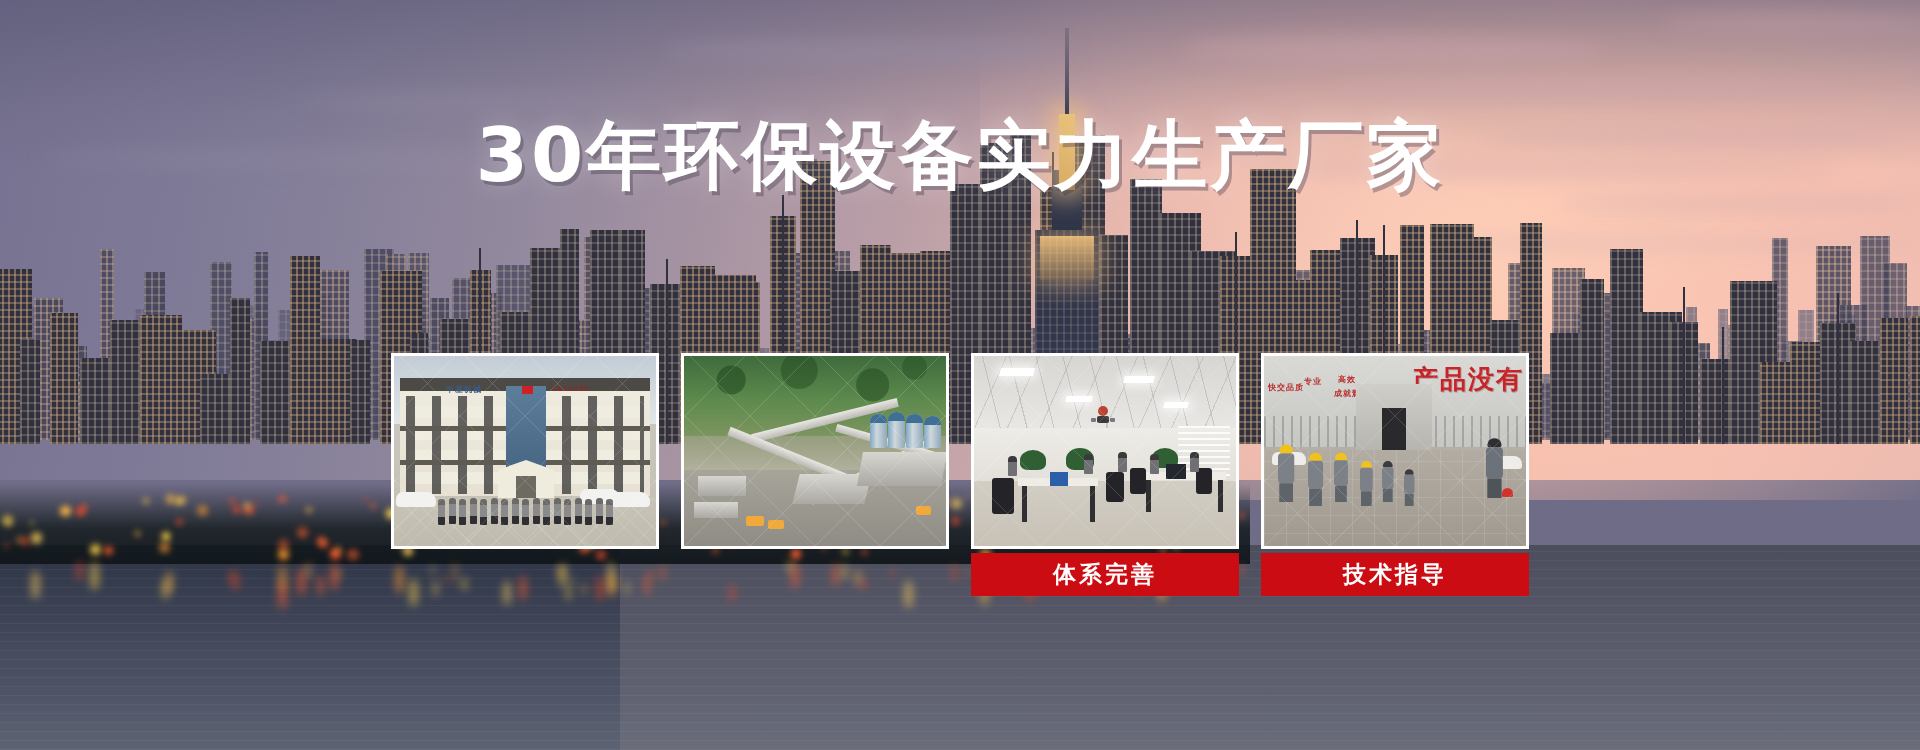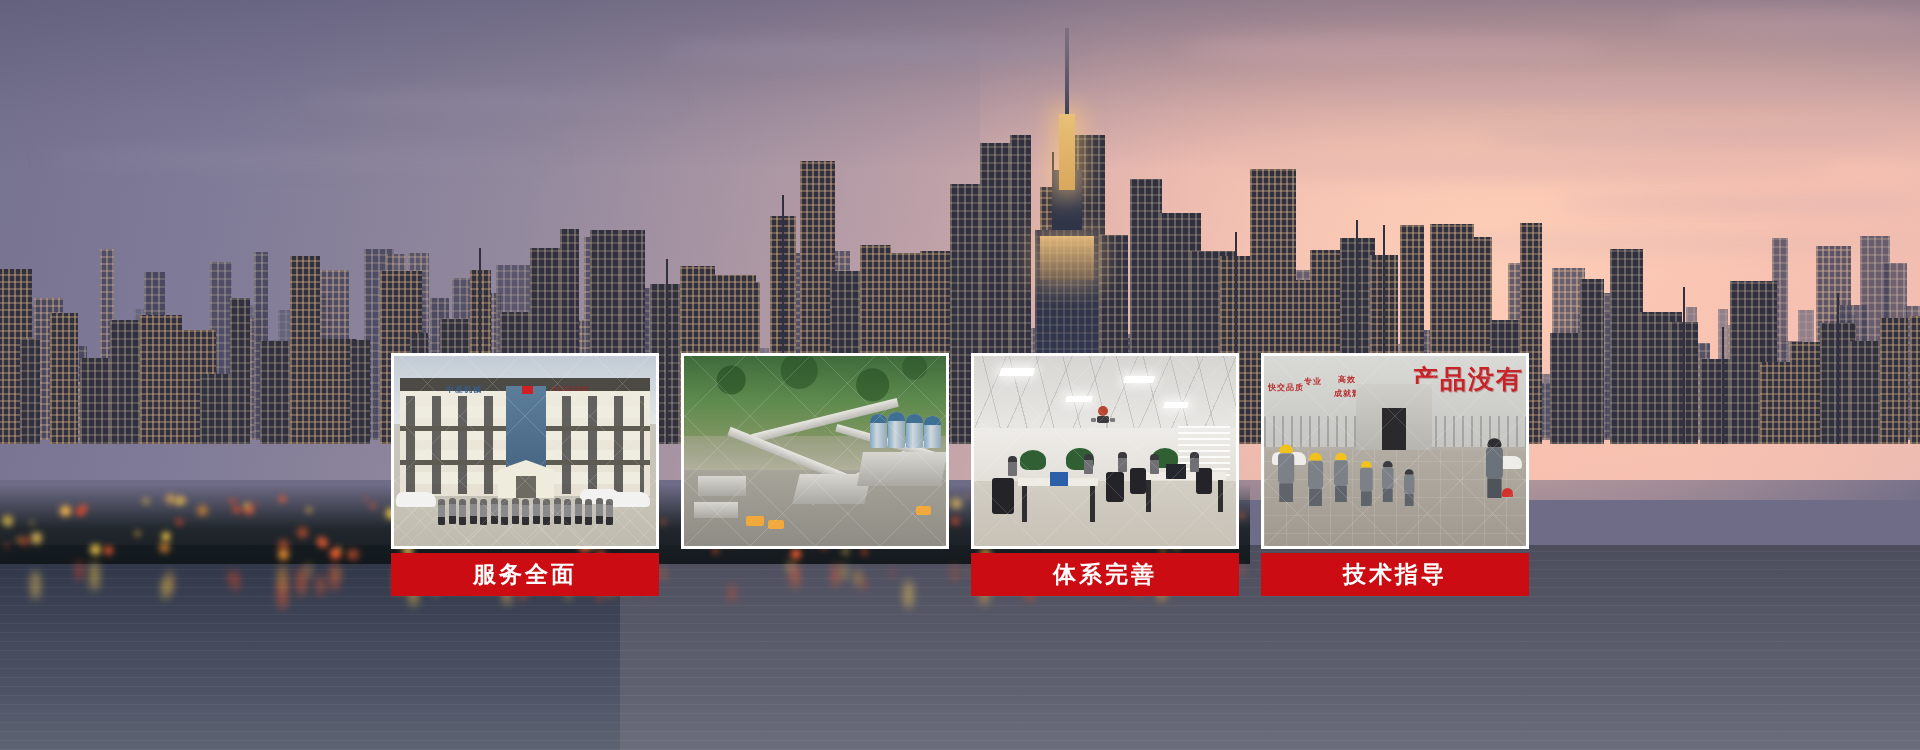--- a/index.html
+++ b/index.html
@@ -1333,20 +1333,21 @@
       <div class="treelight" style="left: 142.827px; top: 13.6624px; width: 6.08739px; height: 6.08739px; background: rgb(255, 210, 74); opacity: 0.66;"></div>
       <div class="treelight" style="left: 624.682px; top: 47.744px; width: 6.03419px; height: 6.03419px; background: rgb(255, 207, 92); opacity: 0.83;"></div>
       <div class="refl" style="left: 624.682px; top: 96.7177px; width: 4.82735px; height: 14.4821px; background: rgb(255, 207, 92);"></div>
       <div class="treelight" style="left: 622.832px; top: 25.949px; width: 7.00275px; height: 7.00275px; background: rgb(255, 210, 74); opacity: 0.57;"></div>
       <div class="treelight" style="left: 1137.95px; top: 26.9584px; width: 7.22396px; height: 7.22396px; background: rgb(255, 207, 92); opacity: 0.53;"></div>
       <div class="refl" style="left: 1137.95px; top: 81.8906px; width: 5.77917px; height: 17.3375px; background: rgb(255, 207, 92);"></div>
       <div class="treelight" style="left: 443.618px; top: 34.9499px; width: 3.71721px; height: 3.71721px; background: rgb(255, 95, 46); opacity: 0.99;"></div>
       <div class="refl" style="left: 443.618px; top: 91.16px; width: 2.97377px; height: 8.92131px; background: rgb(255, 95, 46);"></div>
     </div>
 
+  <div class="headline">30年环保设备实力生产厂家</div>
 
 
   <div class="cards">
 
     <div class="card">
       <div class="card-photo">
         <div class="p1">
           <div class="p1-sky"></div>
           <div class="p1-bld"></div>
           <div class="p1-wins"></div>
@@ -1378,21 +1379,20 @@
               <div class="person" style="left: 159.5px; top: 142px;"></div>
               <div class="person" style="left: 170px; top: 143px;"></div>
               <div class="person" style="left: 180.5px; top: 142px;"></div>
               <div class="person" style="left: 191px; top: 143px;"></div>
               <div class="person" style="left: 201.5px; top: 142px;"></div>
               <div class="person" style="left: 212px; top: 143px;"></div>
             </div>
         </div>
         <div class="wm"></div>
       </div>
-      <div class="card-caption">服务全面</div>
     </div>
 
     <div class="card">
       <div class="card-photo">
         <div class="p2">
           <div class="p2-green"></div>
           <div class="p2-yard"></div>
           <div class="p2-conv" style="left:66px;top:60px;width:150px;height:9px;transform:rotate(-14deg);"></div>
           <div class="p2-conv" style="left:40px;top:96px;width:136px;height:9px;transform:rotate(22deg);"></div>
           <div class="p2-conv" style="left:120px;top:112px;width:130px;height:9px;transform:rotate(-26deg);"></div>

